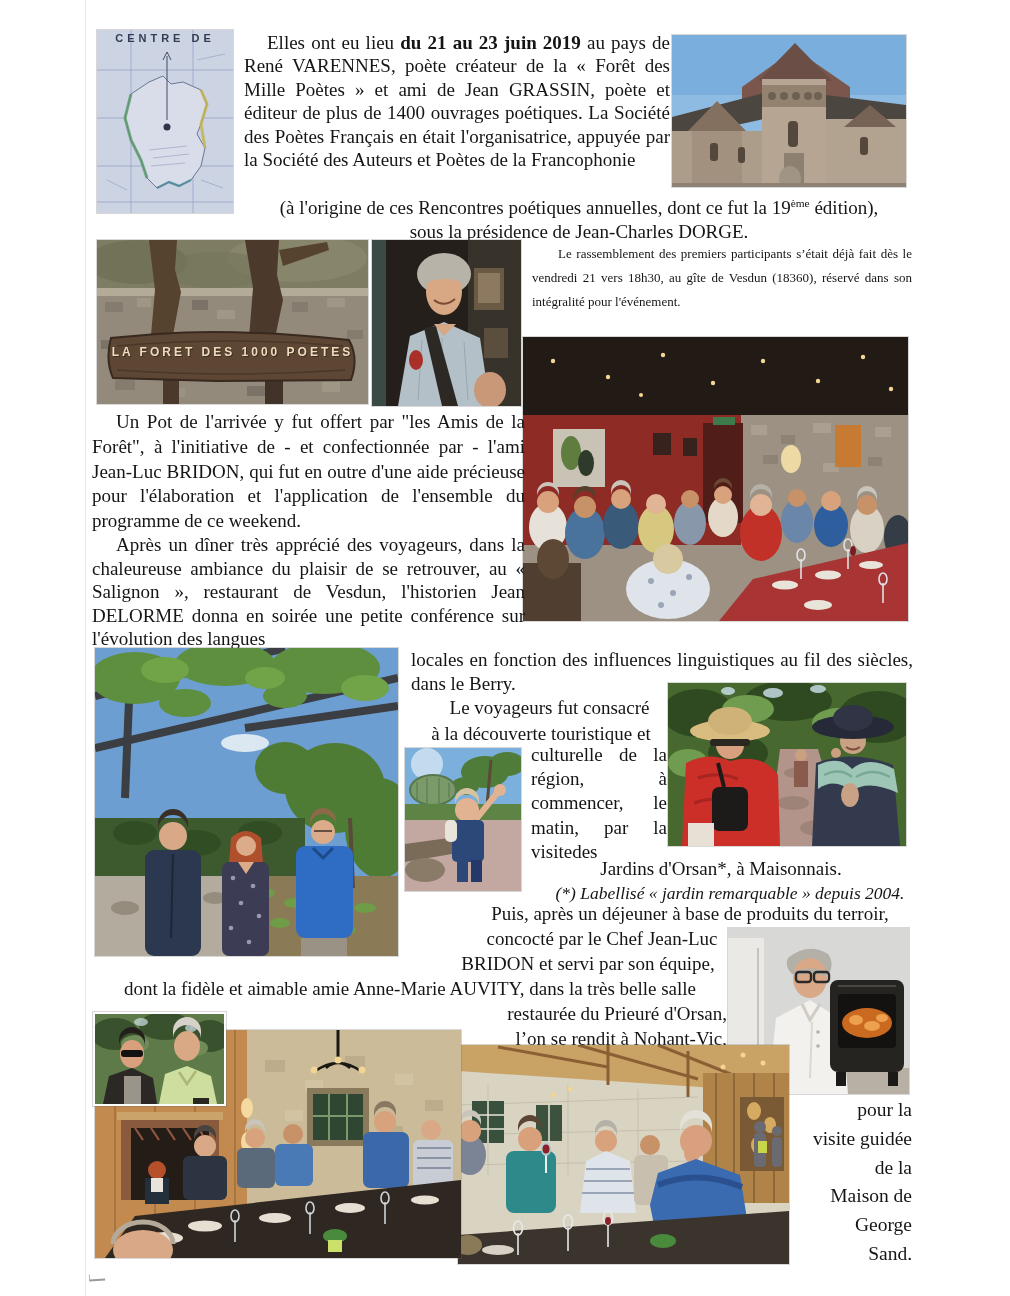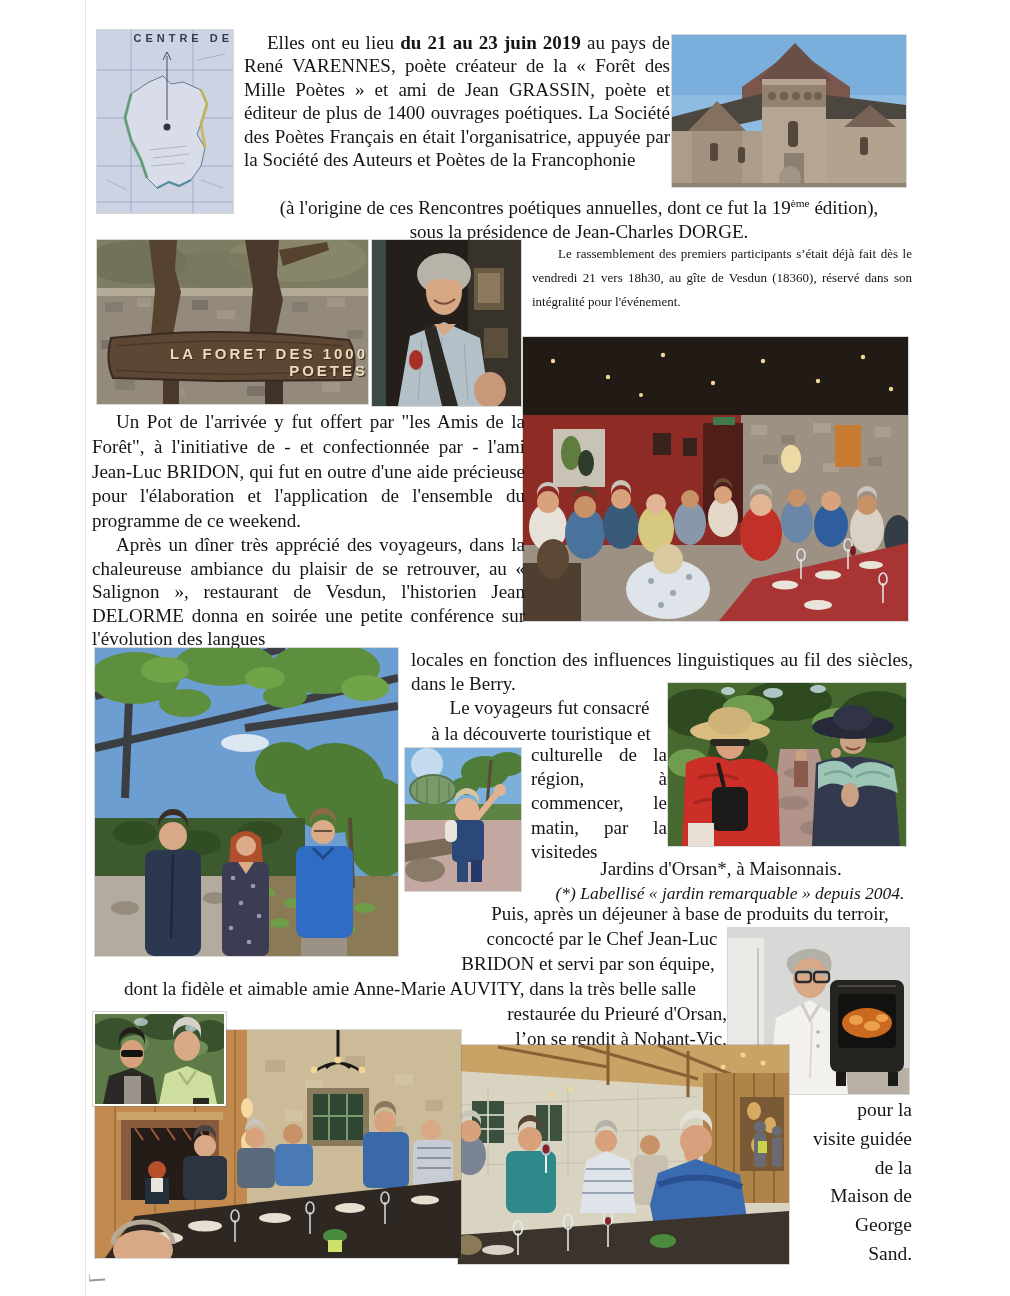--- a/index.html
+++ b/index.html
@@ -8,23 +8,23 @@
         font-family:"Liberation Serif","DejaVu Serif",serif;color:#151515;margin:0 auto}
   .t{position:absolute;margin:4px;font-size:19px;line-height:23.4px;text-align:justify;
      text-justify:inter-word;white-space:normal}
   .ind{text-indent:23px}
   .left{text-align:center}
   .right{text-align:right}
   .fn{font-style:italic;font-size:17.5px}
   sup{font-size:.6em;vertical-align:super;line-height:0}
   .photo{position:absolute;overflow:hidden;box-shadow:0 0 0 1px rgba(110,110,110,.28)}
   .photo svg{display:block;width:100%;height:100%}
-  .overlay{position:absolute;left:0;right:0;text-align:right;
+  .overlay{position:absolute;left:0;right:0;text-align:center;
            font-family:"Liberation Sans","DejaVu Sans",sans-serif}
-  .sign-text{top:64%;color:#ecdcbc;font-weight:bold;font-size:15px;letter-spacing:3px;
+  .sign-text{top:64%;color:#ecdcbc;font-weight:bold;font-size:12px;letter-spacing:3px;
              text-shadow:1px 1px 0 #3c2c20}
   .map-title{top:2px;color:#333c54;font-size:11px;font-weight:bold;letter-spacing:4px}
   .margin-line{position:absolute;left:85px;top:0;width:1px;height:1296px;background:#e7e7e7}
   .smudge{position:absolute;left:89px;top:1274px;width:16px;height:7px;
           border-bottom:2px solid #9a9a9a;border-left:1px solid #b5b5b5;transform:rotate(-4deg)}
 </style>
 </head>
 <body>
 
 <div class="page">

